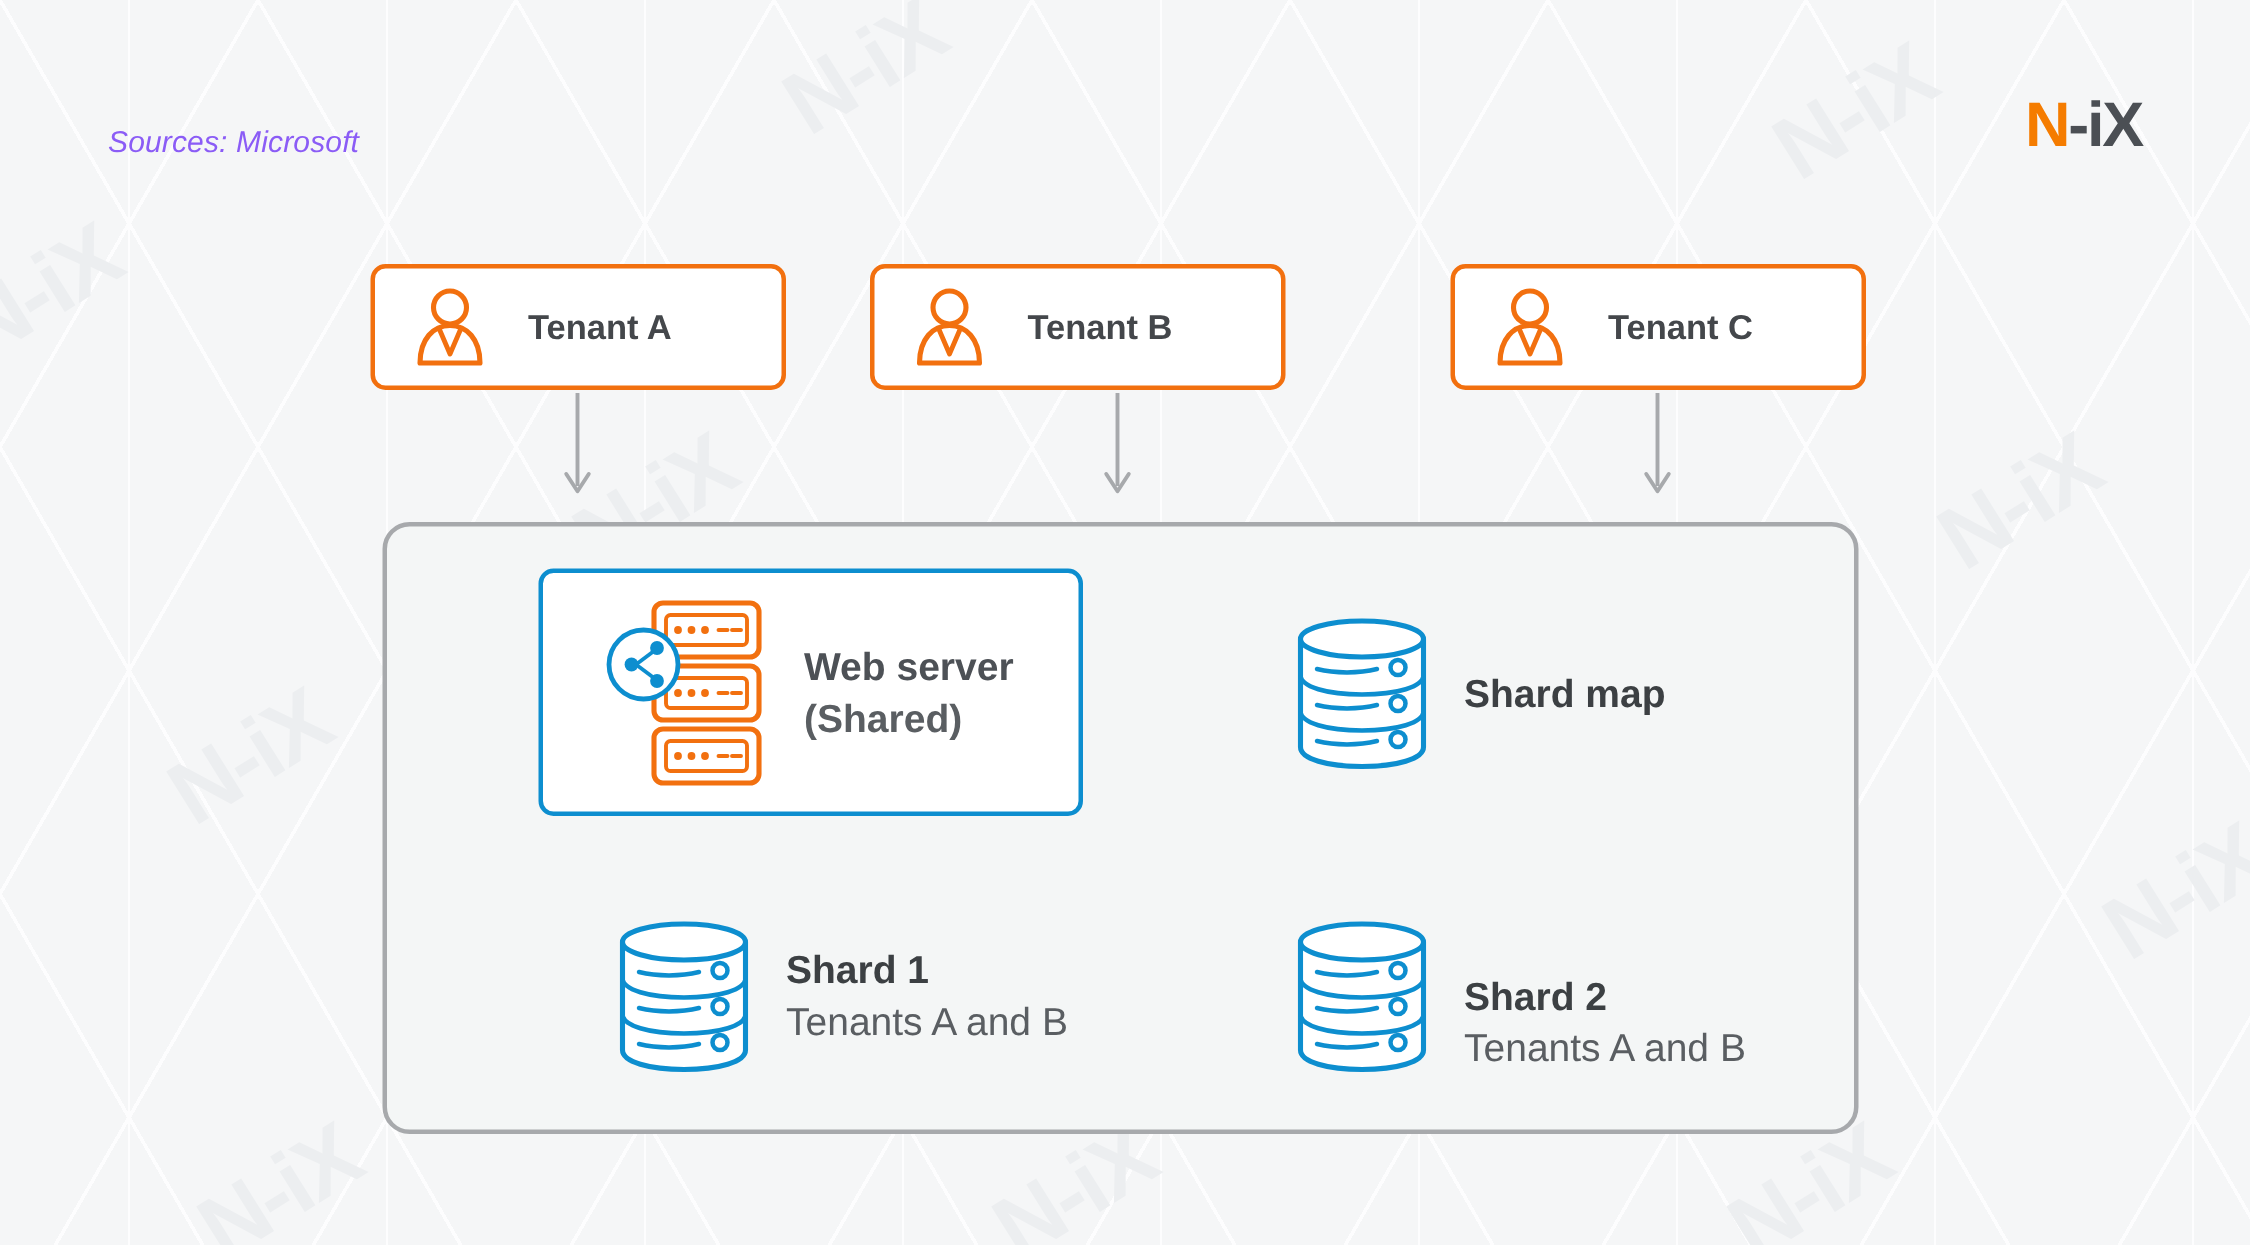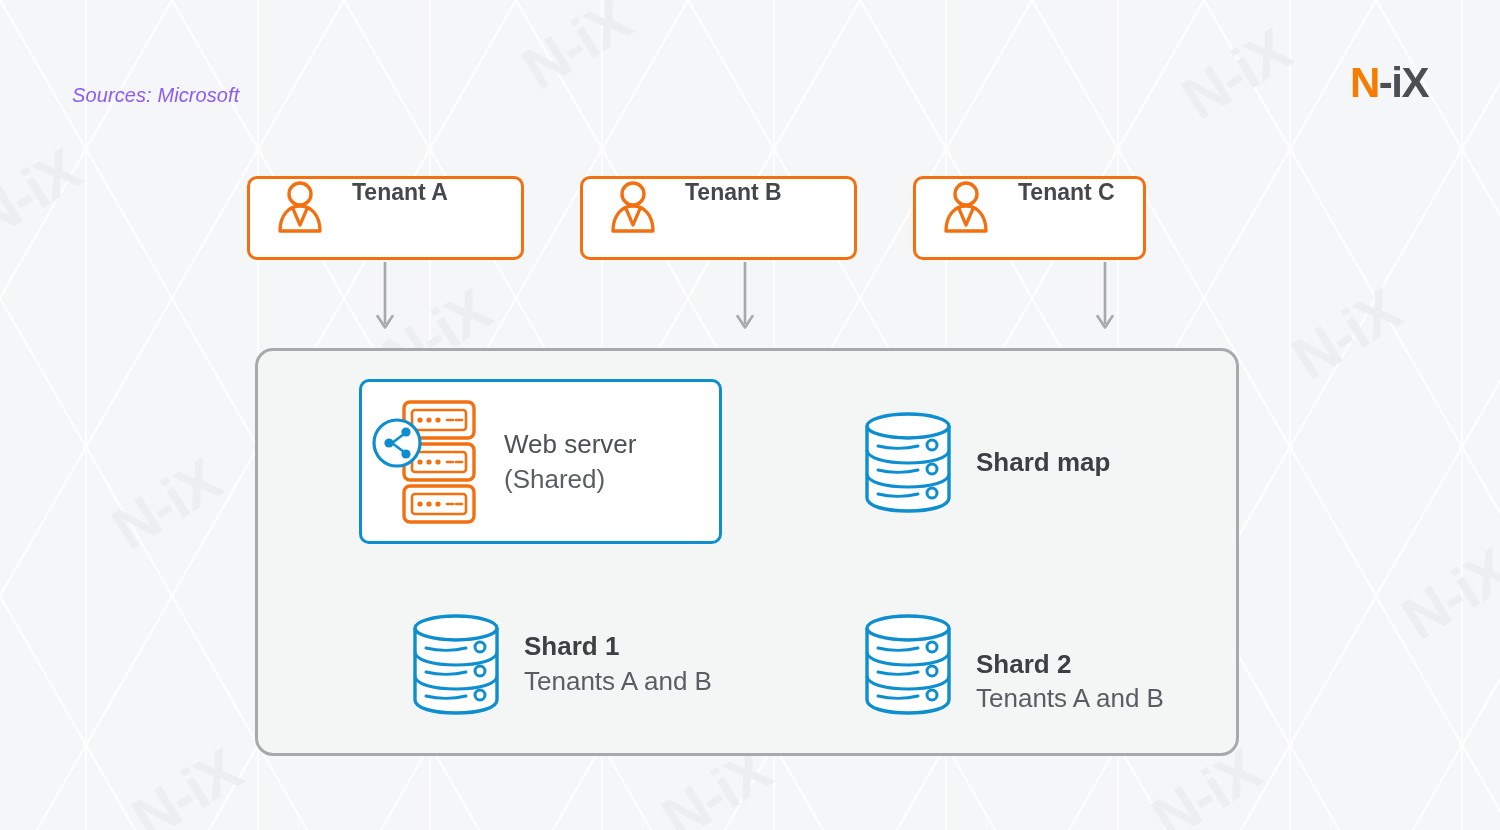--- a/index.html
+++ b/index.html
@@ -77,32 +77,32 @@
   
   .tenant {
     position: absolute;
     top: 176px;
     height: 84px;
     box-sizing: border-box;
     background: #ffffff;
     border: 3px solid #f2700f;
     border-radius: 10px;
     display: flex;
-    align-items: flex-start;
+    align-items: center;
     padding-left: 26px;
   }
   .tenant-label {
     font-size: 23px;
     font-weight: bold;
     color: #44474b;
     margin-left: 28px;
   }
   .tenant-a { left: 247px; width: 277px; }
   .tenant-b { left: 580px; width: 277px; }
-  .tenant-c { left: 913px; width: 233px; }
+  .tenant-c { left: 967px; width: 277px; }
 
   
   .arrow {
     position: absolute;
     top: 262px;
     width: 22px;
     height: 70px;
   }
   .arrow-a { left: 374px; }
   .arrow-b { left: 734px; }
@@ -153,21 +153,21 @@
   .node-title.bold {
     font-weight: bold;
     color: #3c4043;
   }
   .node-sub {
     font-size: 26px;
     color: #5a5e62;
     line-height: 1.33;
     white-space: nowrap;
   }
-  .webserver-node { left: 372px; top: 398px; }
+  .webserver-node { left: 404px; top: 398px; font-weight: bold; }
   .shardmap-node  { left: 862px; top: 410px; }
   .shard1-node    { left: 410px; top: 612px; }
   .shard2-node    { left: 862px; top: 612px; align-items: flex-end; }
 
   svg { display: block; }
 </style>
 </head>
 <body>
 
 <div class="canvas">

